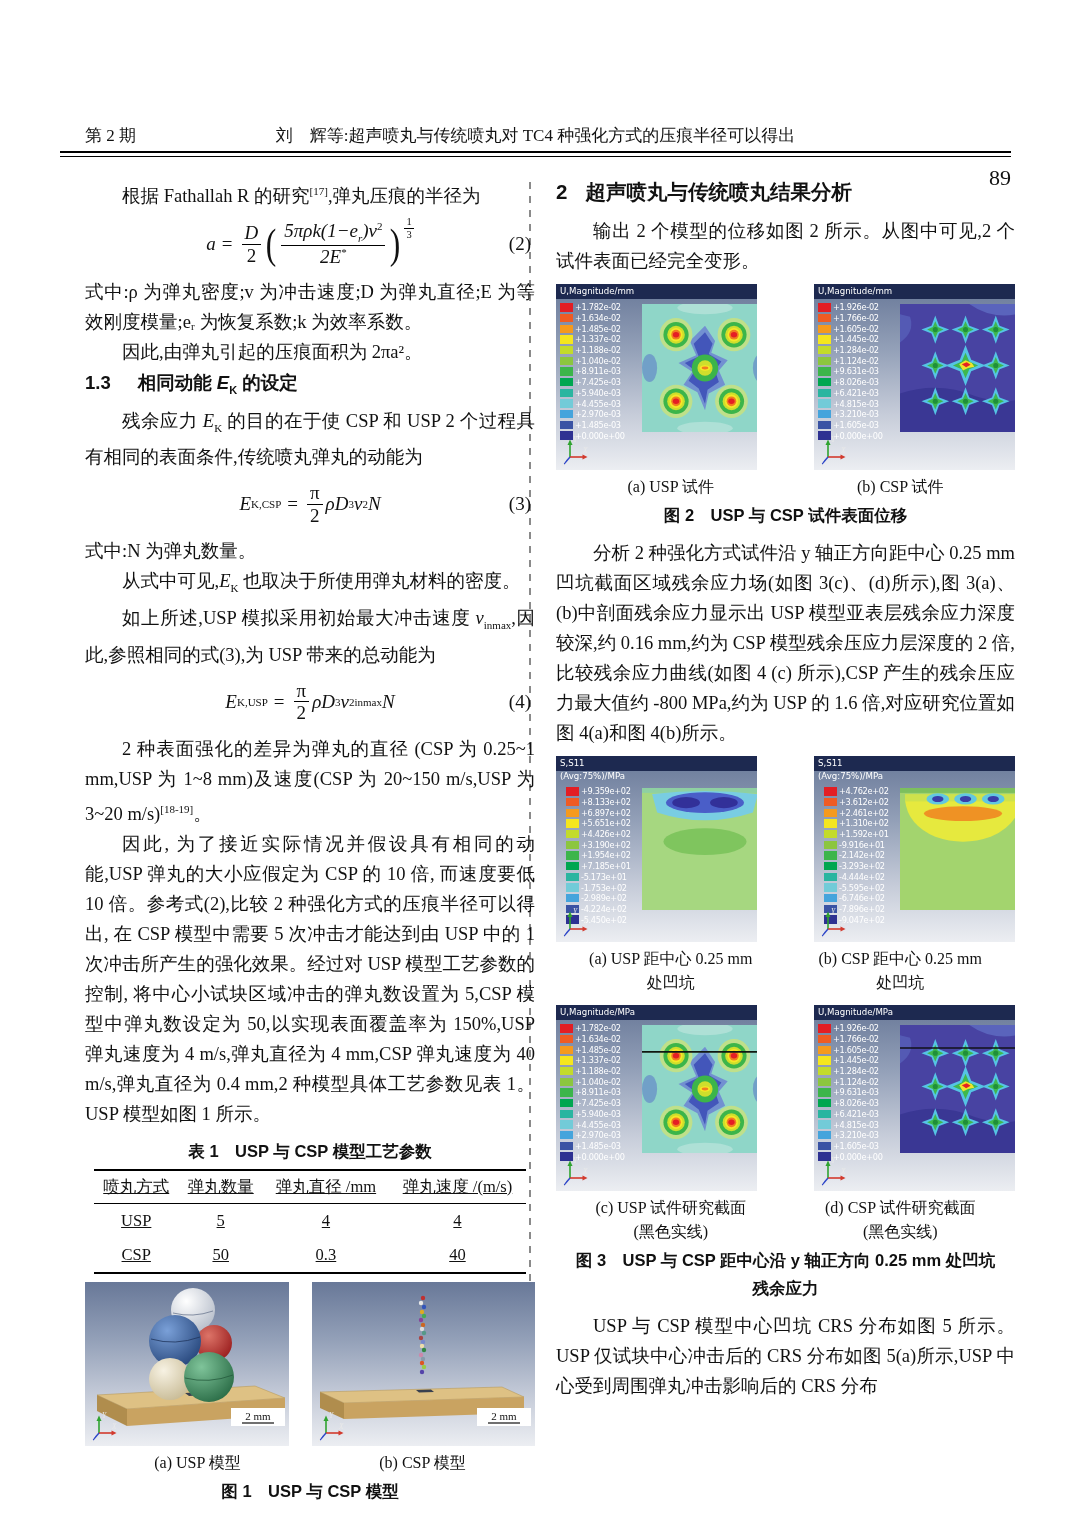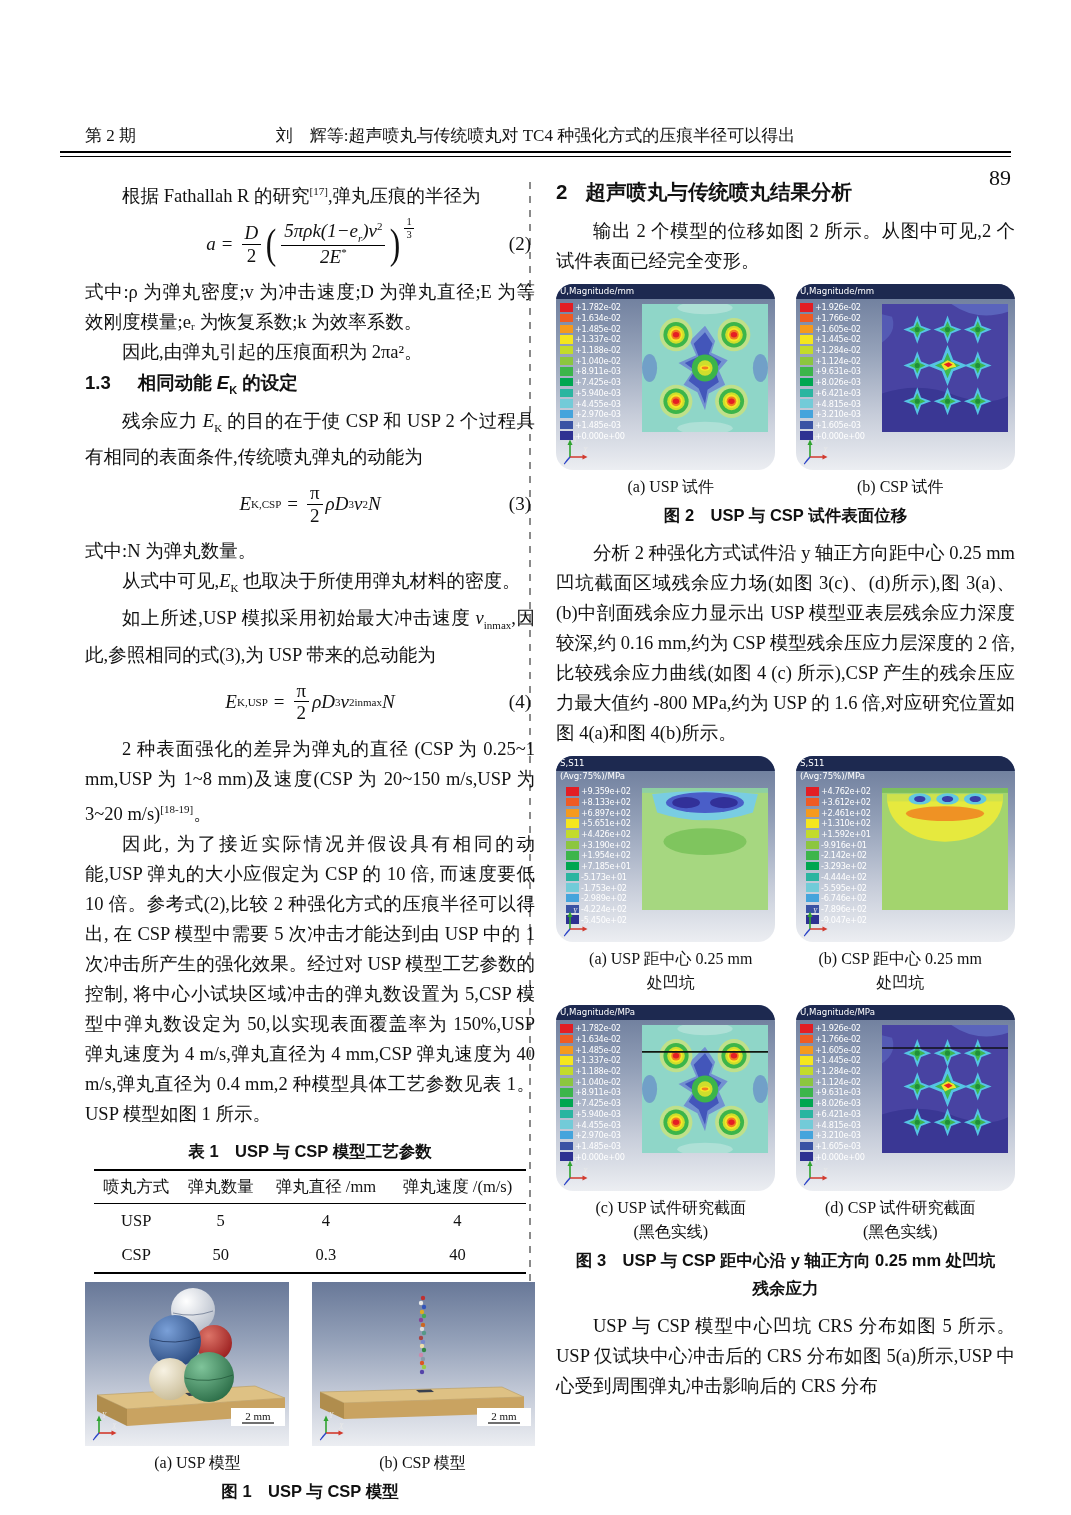--- a/index.html
+++ b/index.html
@@ -42,30 +42,30 @@
   .bigp{font-size:42px;font-weight:300;line-height:0;transform:scaleX(.75);font-style:normal;}
   .exp{display:inline-flex;flex-direction:column;font-size:10.5px;line-height:1.15;
        text-align:center;transform:translateY(-16px);margin-left:2px;}
   .exp .fn{border-bottom:1px solid #000;padding:0 2px;}
   .eqsign{margin:0 6px;}
 
   
   .tbl-title{font-family:"Liberation Sans","DejaVu Sans",sans-serif;font-weight:bold;
              font-size:16.5px;text-align:center;margin:12px 0 6px 0;}
   table.tbl{width:96%;margin:0 auto;border-collapse:collapse;font-size:16.5px;
-            border-top:2.2px solid #000;border-bottom:2.2px solid #000;}
+            border-top:2.2px solid #000;border-bottom:2.2px solid #000;text-decoration:underline;}
   table.tbl th{font-weight:normal;border-bottom:1.2px solid #000;padding:5px 2px;}
   table.tbl td{padding:7px 2px;text-align:center;}
   table.tbl th{text-align:center;}
 
   
   .figrow{display:flex;justify-content:space-between;margin-top:8px;}
   .viewport{position:relative;overflow:hidden;
             background:linear-gradient(180deg,#687898 0%,#93a0b8 35%,#c6ccd9 70%,#eceef2 100%);}
-  .vp-std{width:219px;height:186px;border-radius:17px;}
+  .vp-std{width:201px;height:186px;}
   .vp-m1{width:204px;height:164px;}
   .vp-m2{width:223px;height:164px;}
   .titlebar{position:absolute;left:0;top:0;right:0;background:#1d2950;color:#fff;
             font-family:"DejaVu Sans",sans-serif;font-size:8.6px;line-height:13px;
             padding:1px 4px;white-space:nowrap;}
   .subtitle{position:absolute;left:4px;top:15px;color:#fff;
             font-family:"DejaVu Sans",sans-serif;font-size:8.6px;}
   .legend{position:absolute;left:4px;top:18px;}
   .legend.low{top:30px;padding-left:6px;}
   .legend-row{display:flex;align-items:center;height:10.7px;}

